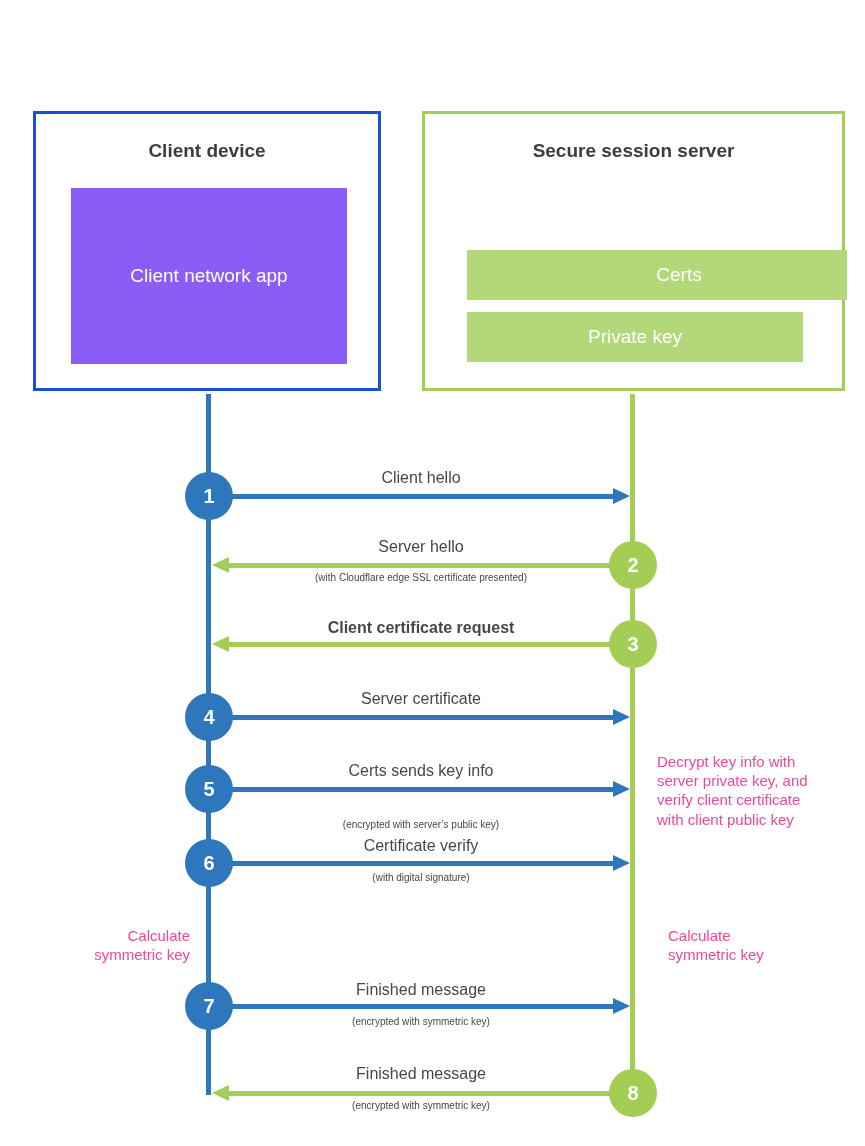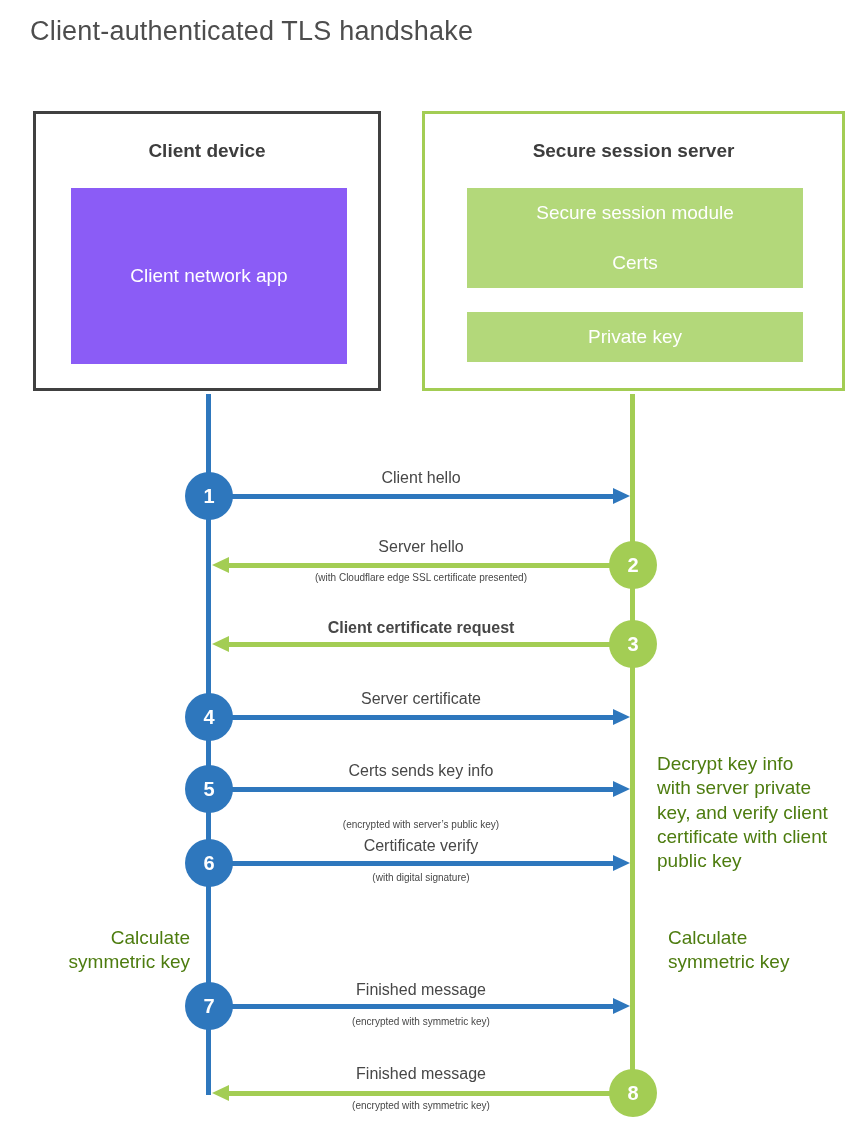--- a/index.html
+++ b/index.html
@@ -9,21 +9,21 @@
   }
 
   
   .page-title {
     position:absolute; left:30px; top:16px;
     font-size:27px; font-weight:300; color:#4d4d4d; letter-spacing:0.2px;
   }
 
   
   .actor-box { position:absolute; top:111px; height:280px; background:#fff; box-sizing:border-box; }
-  .client-box  { left:33px;  width:348px; border:3px solid #404040; }
+  .client-box  { left:33px;  width:348px; border:3px solid #1d4ed8; }
   .server-box  { left:422px; width:423px; border:3px solid #a3cd54; }
   .actor-title {
     position:absolute; left:0; right:0; top:26px; text-align:center;
     font-size:19px; font-weight:bold; color:#3d3d3d;
   }
   .client-module {
     position:absolute; left:35px; top:74px; width:276px; height:176px;
     background:#8b5cf6; display:flex; align-items:center; justify-content:center;
     color:#ffffff; font-size:19px; text-align:center;
   }
@@ -60,45 +60,41 @@
   .msg-label {
     position:absolute; left:209px; width:424px; text-align:center;
     font-size:16px; color:#474747;
   }
   .msg-sublabel {
     position:absolute; left:209px; width:424px; text-align:center;
     font-size:10px; color:#474747;
   }
 
   
-  .side-note { position:absolute; font-size:19px; color:#4d7c0f; line-height:1.28; }
+  .side-note { position:absolute; font-size:15px; color:#ec4899; line-height:1.28; }
   .note-decrypt { left:657px; top:752px; width:172px; text-align:left; }
   .note-calc-left  { left:60px;  top:926px; width:130px; text-align:right; }
   .note-calc-right { left:668px; top:926px; width:130px; text-align:left; }
 </style>
 </head>
 <body>
 
 <div id="canvas">
 
-  <div class="page-title">Client-authenticated TLS handshake</div>
 
   <div class="actor-box client-box">
     <div class="actor-title">Client device</div>
     <div class="client-module">
       <span>Client network app</span>
     </div>
   </div>
 
   <div class="actor-box server-box">
     <div class="actor-title">Secure session server</div>
-    <div class="server-module" style="top:74px;">
-      <span>Secure session module</span>
-    </div>
-    <div class="server-module" style="top:124px;">
+    <div class="server-module" style="top:136px;padding-left:44px;">
       <span>Certs</span>
     </div>
     <div class="server-module" style="top:198px;">
       <span>Private key</span>
     </div>
   </div>
 
   <div class="lifeline blue"></div>
   <div class="lifeline green"></div>
 

